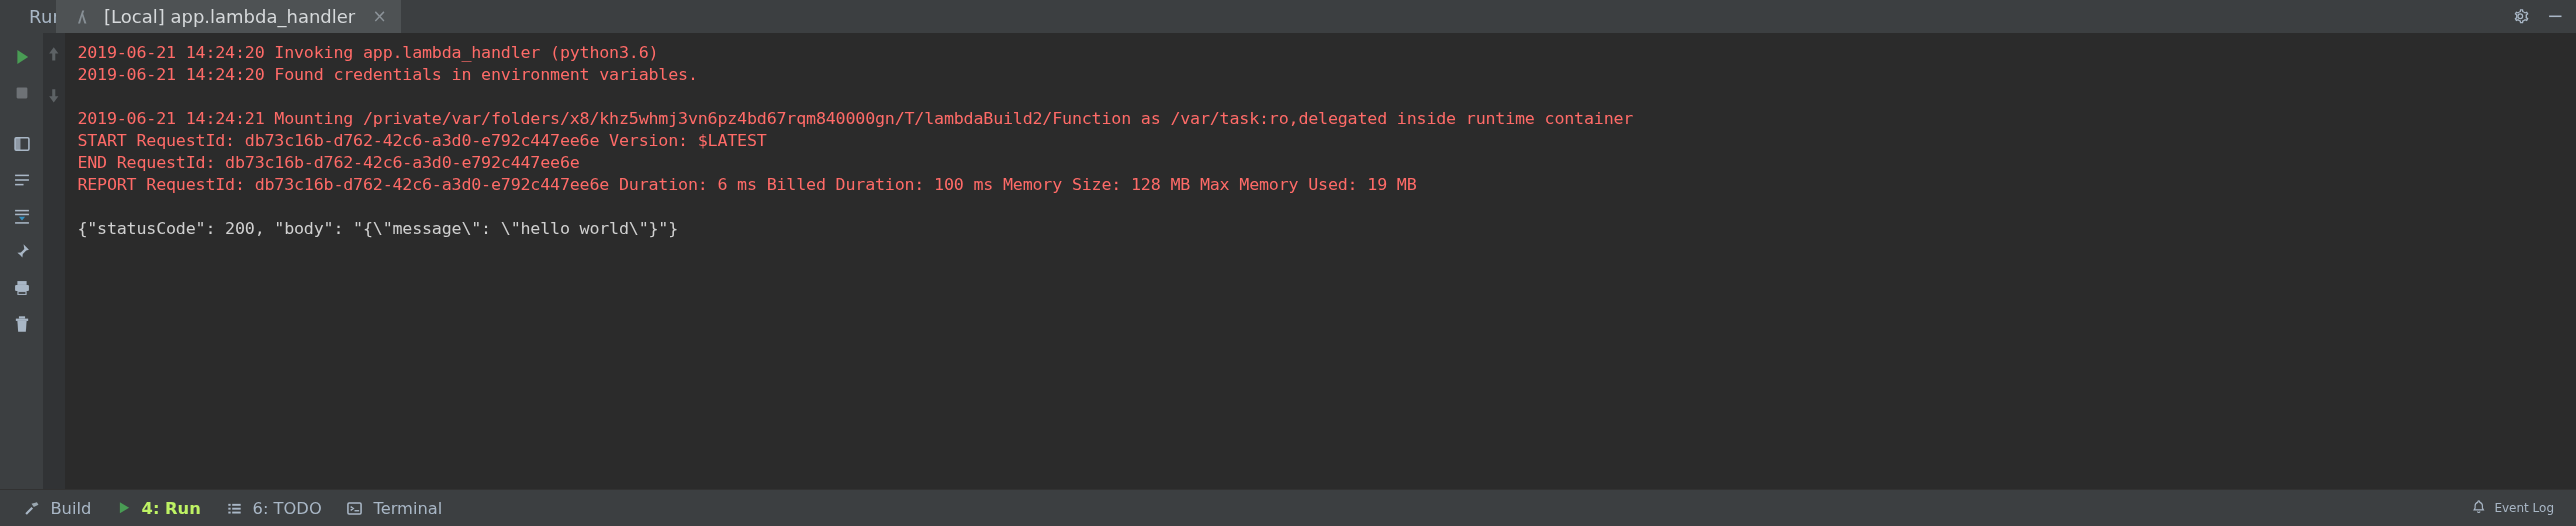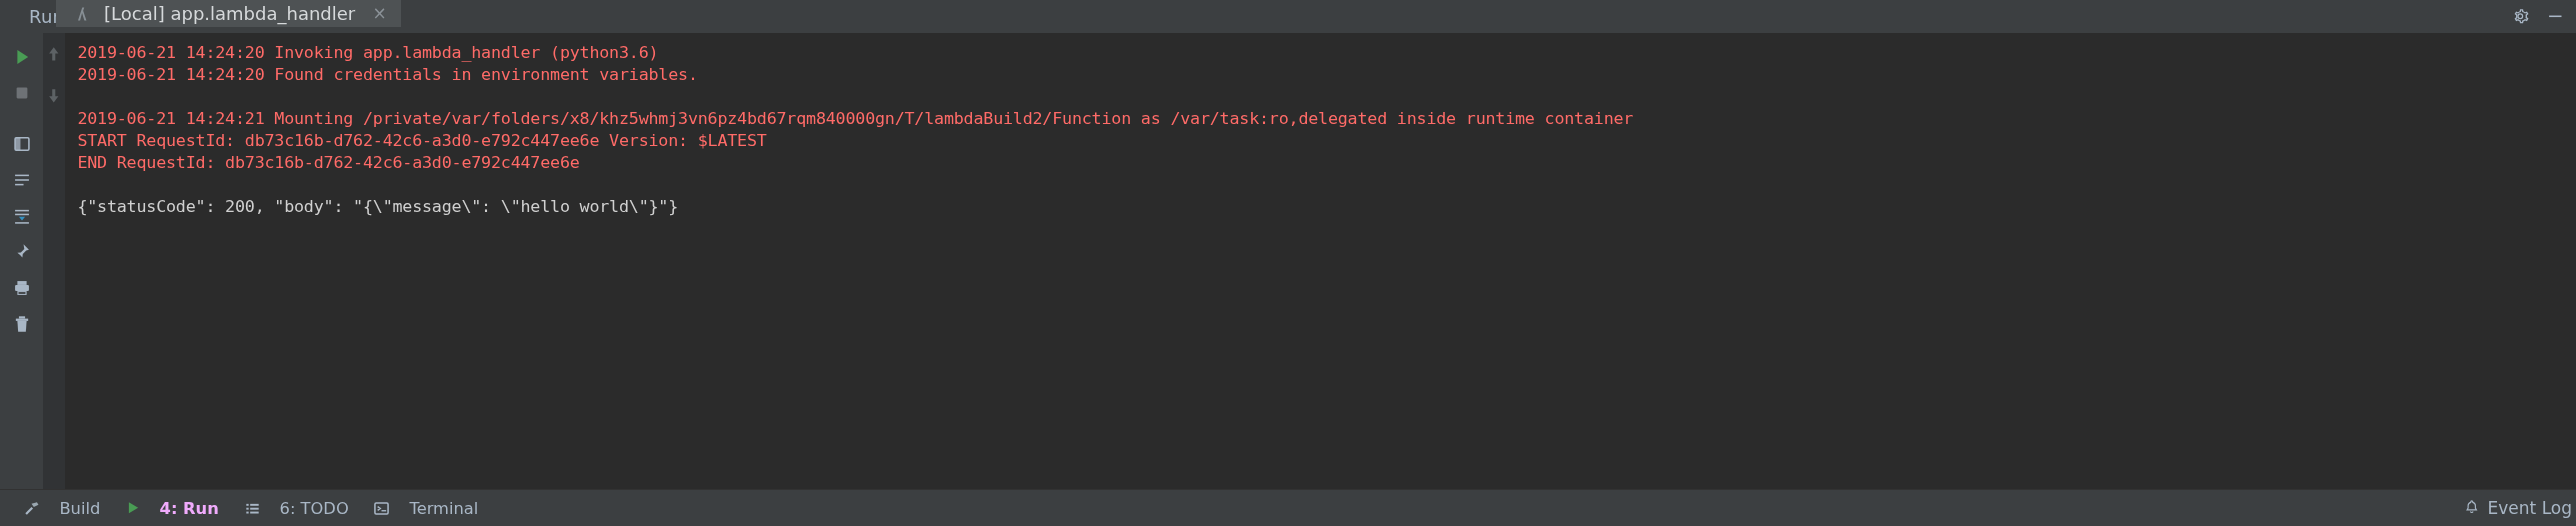--- a/index.html
+++ b/index.html
@@ -47,21 +47,21 @@
     display: flex;
     align-items: stretch;
     flex: 1;
   }
   .tab {
     display: flex;
     align-items: center;
     gap: 11px;
     padding: 0 14px 0 17px;
     background: #4e5254;
-    height: 27px;
+    height: 33px;
     box-sizing: border-box;
   }
   .tab .lambda-icon {
     width: 20px;
     height: 20px;
     display: block;
   }
   .tab-title {
     color: #d6d9db;
     font-size: 18px;
@@ -169,39 +169,39 @@
     display: flex;
     align-items: center;
     padding-left: 11px;
     gap: 0;
     position: relative;
     border-top: 0.8px solid #323232;
   }
   .sb-item {
     display: flex;
     align-items: center;
-    gap: 19px;
+    gap: 10px;
     padding: 0 12.4px;
     height: 36px;
     color: #a9b7c6;
     font-size: 16.3px;
     cursor: pointer;
     font-family: "DejaVu Sans", sans-serif;
     white-space: nowrap;
   }
-  .sb-item.active { color: #f0abfc; font-weight: bold; }
+  .sb-item.active { color: #bef264; font-weight: bold; }
   .sb-item svg { display: block; }
   .sb-right {
     position: absolute;
-    right: 4px;
+    right: 22px;
     display: flex;
     align-items: center;
     gap: 7.8px;
     color: #a9b7c6;
-    font-size: 17px;
+    font-size: 12px;
     cursor: pointer;
     font-family: "DejaVu Sans", sans-serif;
   }
 </style>
 </head>
 <body>
 
 <div class="app">
 
   <div class="topbar">
@@ -333,20 +333,21 @@
         </div>
       </div>
 
       <div class="console">
         <div class="line err">2019-06-21 14:24:20 Invoking app.lambda_handler (python3.6)</div>
         <div class="line err">2019-06-21 14:24:20 Found credentials in environment variables.</div>
         <div class="line blank">&nbsp;</div>
         <div class="line err">2019-06-21 14:24:21 Mounting /private/var/folders/x8/khz5whmj3vn6pz4bd67rqm840000gn/T/lambdaBuild2/Function as /var/task:ro,delegated inside runtime container</div>
         <div class="line err">START RequestId: db73c16b-d762-42c6-a3d0-e792c447ee6e Version: $LATEST</div>
         <div class="line err">END RequestId: db73c16b-d762-42c6-a3d0-e792c447ee6e</div>
+        <div class="line err">REPORT RequestId: db73c16b-d762-42c6-a3d0-e792c447ee6e Duration: 6 ms Billed Duration: 100 ms Memory Size: 128 MB Max Memory Used: 19 MB</div>
         <div class="line blank">&nbsp;</div>
         <div class="line white">{"statusCode": 200, "body": "{\"message\": \"hello world\"}"}</div>
         <div class="console-rightedge"></div>
       </div>
     </div>
   </div>
 
   <div class="statusbar">
 
     <div class="sb-item">

